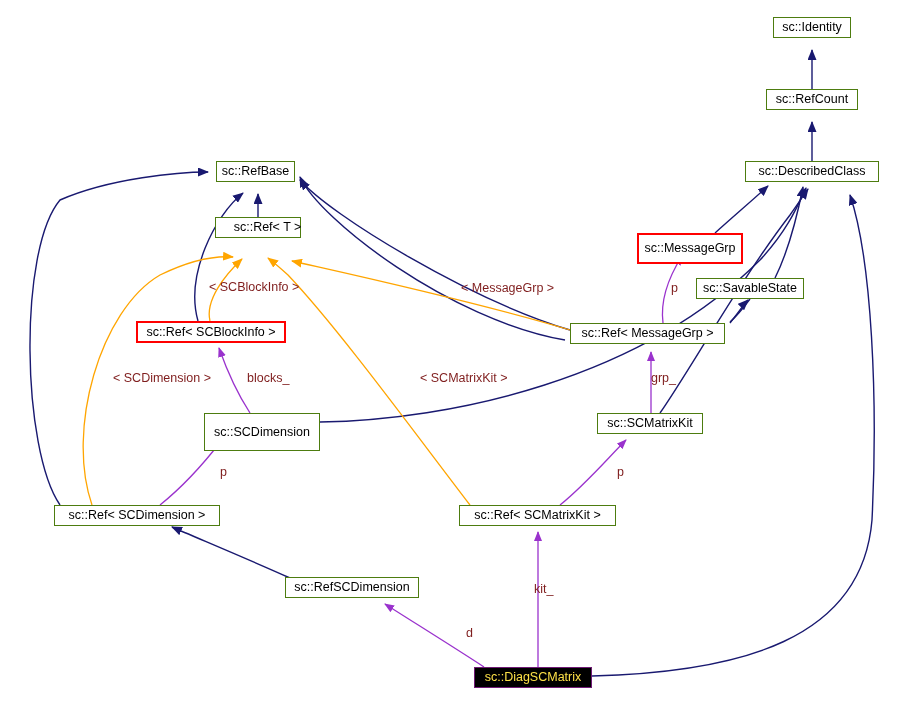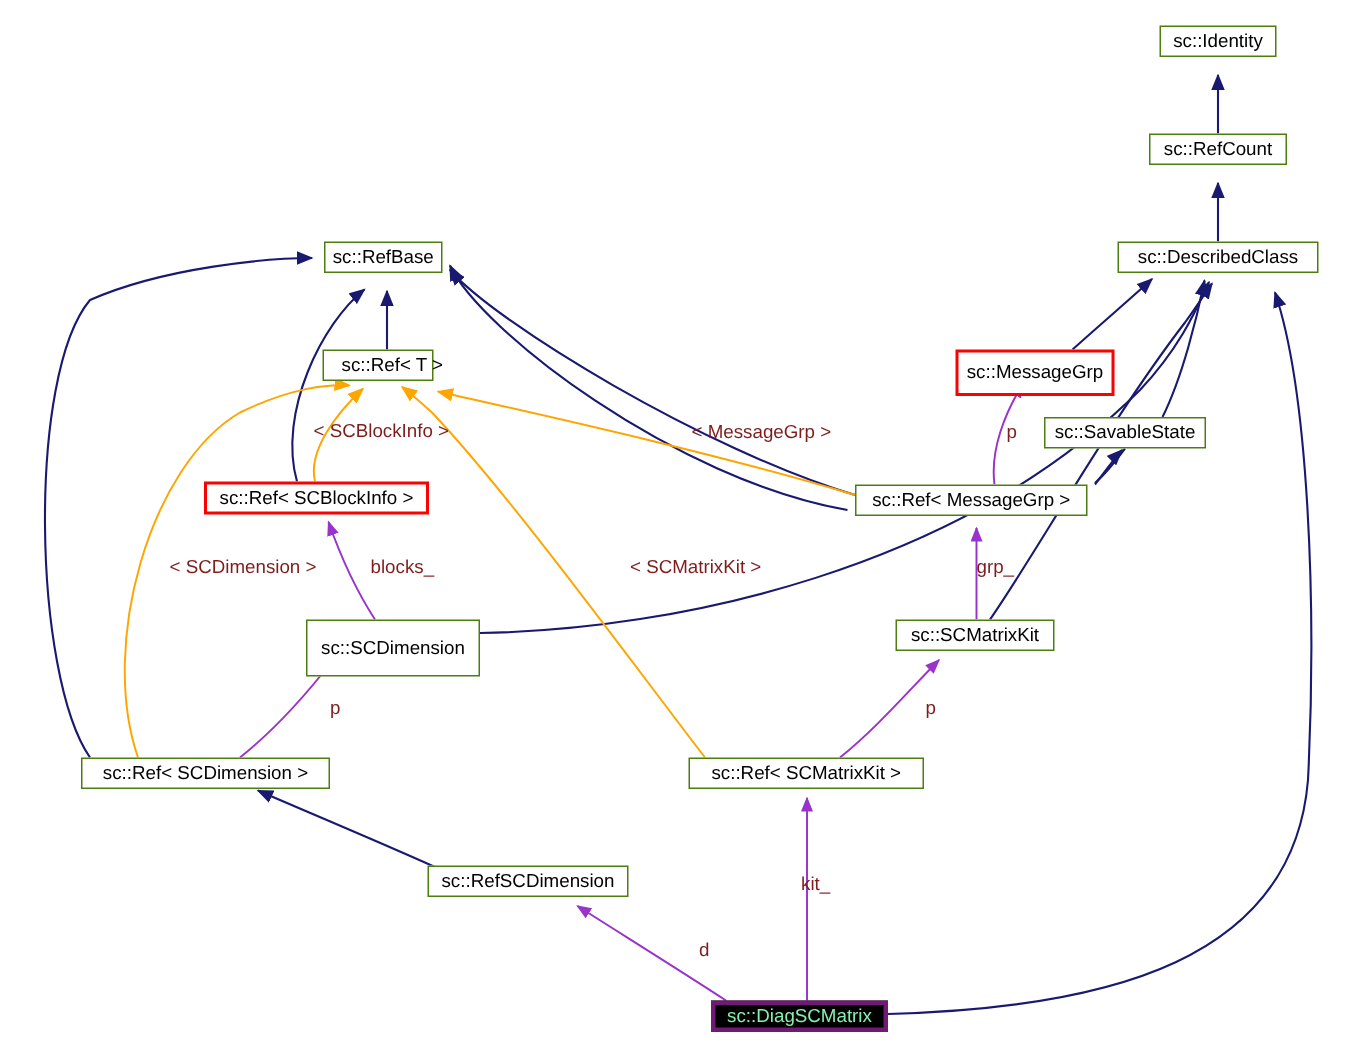--- a/index.html
+++ b/index.html
@@ -5,21 +5,21 @@
 <style>
   html,body{margin:0;padding:0;background:#ffffff;}
   body{font-family:"Liberation Sans","DejaVu Sans",sans-serif;}
   #diagram{position:relative;width:910px;height:705px;background:#ffffff;overflow:hidden;}
   #edges{position:absolute;left:0;top:0;width:910px;height:705px;}
   .node{position:absolute;box-sizing:border-box;background:#ffffff;
         border:1px solid #4d7c0f;color:#000000;font-size:12.5px;
         line-height:1;white-space:nowrap;display:flex;align-items:center;
         justify-content:center;padding:0 5px;height:21px;}
   .node.hl{border:2px solid #ff0000;}
-  .node.focus{background:#000000;color:#86efac;border:3px solid #701a75;}
+  .node.focus{background:#000000;color:#fde047;border:1px solid #701a75;}
   .elabel{position:absolute;font-size:12.5px;color:#7f1d1d;white-space:nowrap;
           background:transparent;line-height:1;}
 </style>
 </head>
 <body>
 
 <div id="diagram">
 
   <svg id="edges" viewBox="0 0 910 705" xmlns="http://www.w3.org/2000/svg">
     <defs>
@@ -71,21 +71,21 @@
       <path d="M538,667 L538,532"></path>
       <path d="M484,667 C455,648 410,620 385,604"></path>
     </g>
   </svg>
 
   <div id="nodes">
       <div class="node" style="left: 773px; top: 17px; width: 78px; height: 21px;">sc::Identity</div>
       <div class="node" style="left: 766px; top: 89px; width: 92px; height: 21px;">sc::RefCount</div>
       <div class="node" style="left: 745px; top: 161px; width: 134px; height: 21px;">sc::DescribedClass</div>
       <div class="node" style="left: 216px; top: 161px; width: 79px; height: 21px;">sc::RefBase</div>
-      <div class="node" style="left: 215px; top: 233px; width: 74px; height: 21px; padding-left: 24px;">sc::Ref&lt; T &gt;</div>
+      <div class="node" style="left: 215px; top: 217px; width: 86px; height: 21px; padding-left: 24px;">sc::Ref&lt; T &gt;</div>
       <div class="node hl" style="left: 637px; top: 233px; width: 106px; height: 31px;">sc::MessageGrp</div>
       <div class="node" style="left: 696px; top: 278px; width: 108px; height: 21px;">sc::SavableState</div>
       <div class="node hl" style="left: 136px; top: 321px; width: 150px; height: 22px;">sc::Ref&lt; SCBlockInfo &gt;</div>
       <div class="node" style="left: 570px; top: 323px; width: 155px; height: 21px;">sc::Ref&lt; MessageGrp &gt;</div>
       <div class="node" style="left: 204px; top: 413px; width: 116px; height: 38px;">sc::SCDimension</div>
       <div class="node" style="left: 597px; top: 413px; width: 106px; height: 21px;">sc::SCMatrixKit</div>
       <div class="node" style="left: 54px; top: 505px; width: 166px; height: 21px;">sc::Ref&lt; SCDimension &gt;</div>
       <div class="node" style="left: 459px; top: 505px; width: 157px; height: 21px;">sc::Ref&lt; SCMatrixKit &gt;</div>
       <div class="node" style="left: 285px; top: 577px; width: 134px; height: 21px;">sc::RefSCDimension</div>
       <div class="node focus" style="left: 474px; top: 667px; width: 118px; height: 21px;">sc::DiagSCMatrix</div>

